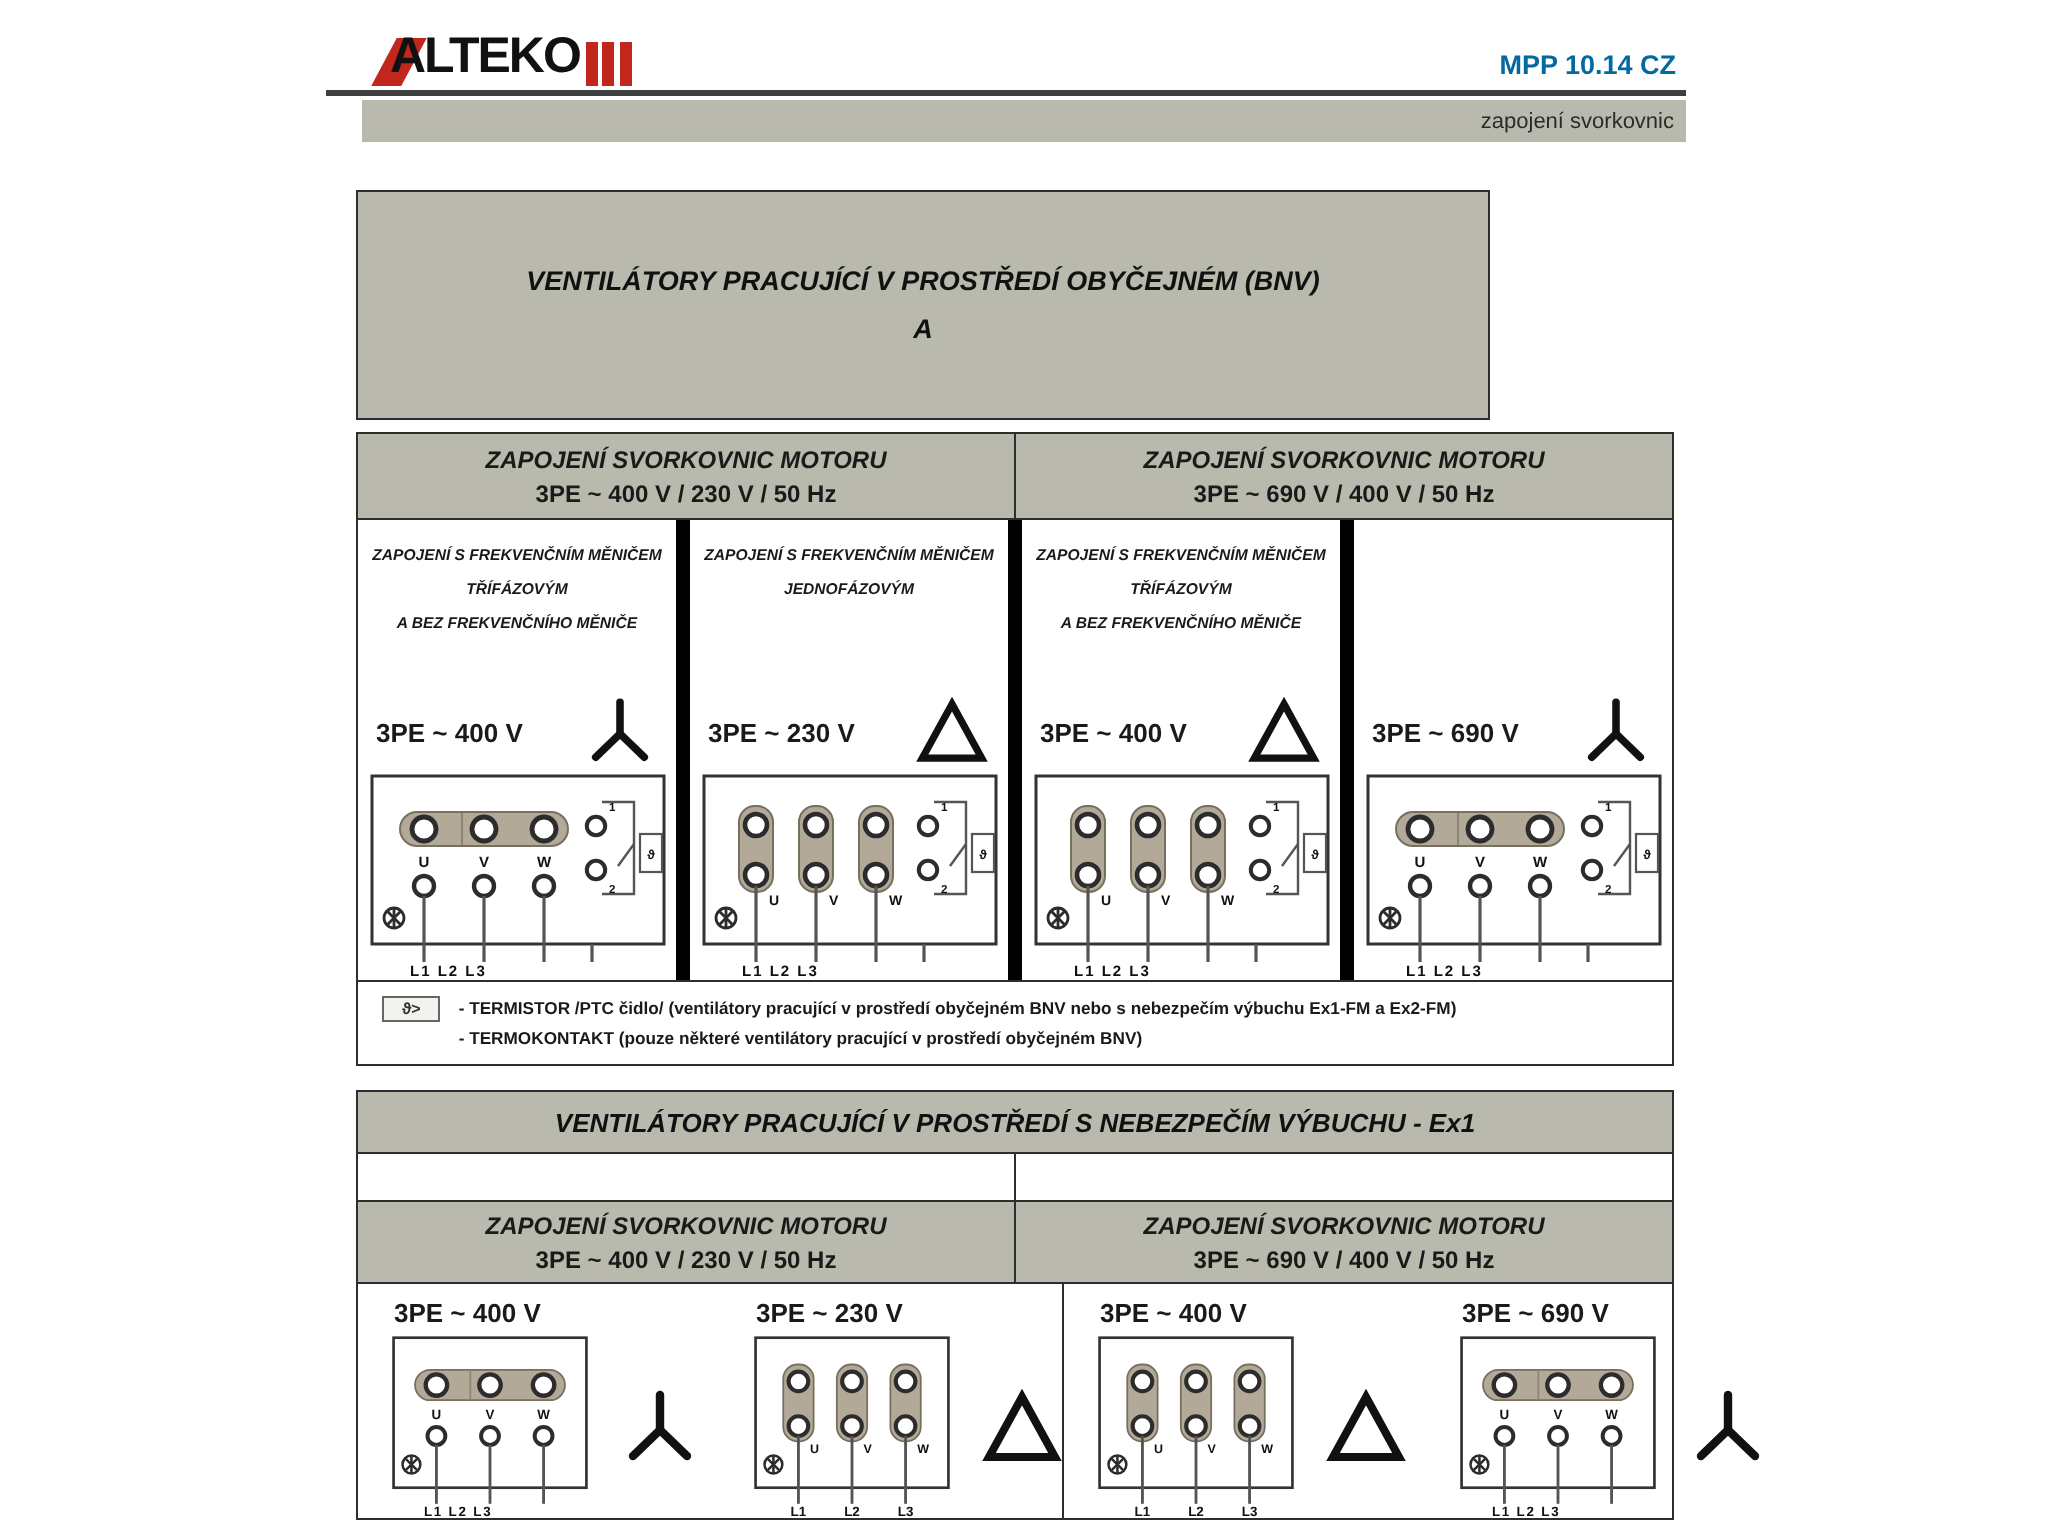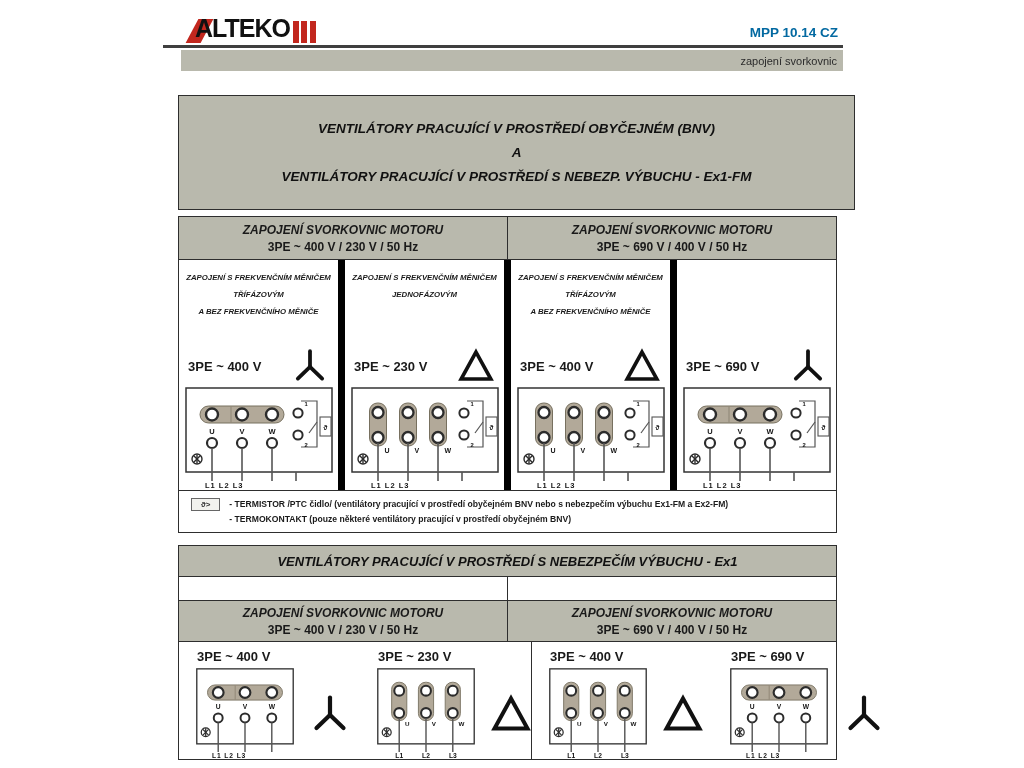--- a/index.html
+++ b/index.html
@@ -14,21 +14,21 @@
   .logo-bars{display:flex;margin-left:3px;gap:2.5px;}
   .logo-bars i{display:block;width:6px;height:22px;background:#c2271e;}
   .doc-code{position:absolute;left:660px;top:25px;width:178px;text-align:right;
             font-weight:bold;font-size:13.5px;color:#0369a1;}
   .header-rule{position:absolute;left:163px;top:45px;width:680px;height:3px;background:#3f3f3f;}
   .header-graybar{position:absolute;left:181px;top:50px;width:662px;height:21px;background:#b9b9ad;
             display:flex;align-items:center;justify-content:flex-end;padding-right:6px;
             box-sizing:border-box;font-size:11px;color:#2b2b2b;}
 
   
-  .title-box{position:absolute;left:178px;top:95px;width:677px;height:115px;background:#b9b9ad;
+  .title-box{position:absolute;left:178px;top:95px;width:567px;height:115px;background:#b9b9ad;
             border:1.5px solid #2e2e2e;box-sizing:border-box;display:flex;flex-direction:column;
             justify-content:center;gap:9px;text-align:center;font-weight:bold;font-style:italic;
             font-size:13.5px;color:#111;}
 
   
   .table1{position:absolute;left:178px;top:216px;width:659px;height:317px;
           border:1.5px solid #2e2e2e;box-sizing:border-box;display:flex;flex-direction:column;background:#fff;}
   .hdr-row{display:flex;height:42px;min-height:42px;border-bottom:1px solid #2e2e2e;}
   .hdr-cell{flex:1;background:#b9b9ad;display:flex;flex-direction:column;justify-content:center;
             text-align:center;gap:3px;}
@@ -87,21 +87,20 @@
   </div>
   <div class="doc-code">MPP 10.14 CZ</div>
   <div class="header-rule"></div>
   <div class="header-graybar">
     <span>zapojení svorkovnic</span>
   </div>
 
   <div class="title-box">
     <div>VENTILÁTORY PRACUJÍCÍ V PROSTŘEDÍ OBYČEJNÉM (BNV)</div>
     <div>A</div>
-    <div>VENTILÁTORY PRACUJÍCÍ V PROSTŘEDÍ S NEBEZP. VÝBUCHU - Ex1-FM</div>
   </div>
 
   <div class="table1">
     <div class="hdr-row">
       <div class="hdr-cell first">
         <div class="hl1">ZAPOJENÍ SVORKOVNIC MOTORU</div>
         <div class="hl2">3PE ~ 400 V / 230 V / 50 Hz</div>
       </div>
       <div class="hdr-cell">
         <div class="hl1">ZAPOJENÍ SVORKOVNIC MOTORU</div>

